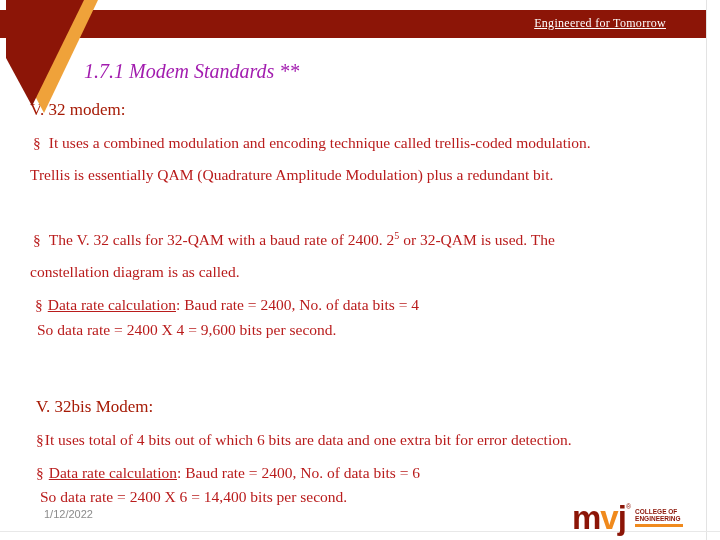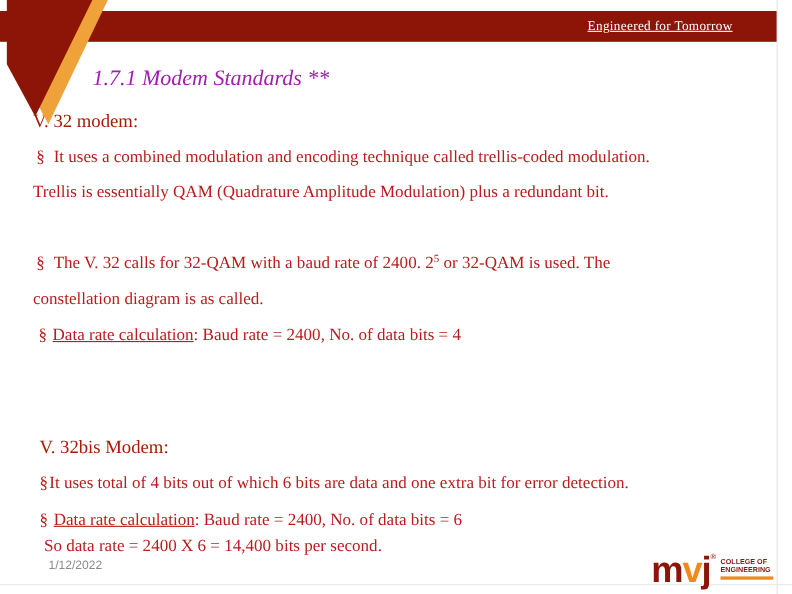--- a/index.html
+++ b/index.html
@@ -23,21 +23,21 @@
   .line { position:absolute; font-size:15.5px; color:#b91c1c; white-space:nowrap; }
   .bullet { margin-right:8px; }
   .bullet.mid { margin-right:5px; }
   .bullet.tight { margin-right:1px; }
   sup.exp { font-size:10px; vertical-align:super; line-height:0; }
   .u { text-decoration:underline; }
 
   .date { position:absolute; left:44px; top:508px; font-size:11px; color:#8c8c8c;
           font-family:"Liberation Sans", sans-serif; }
 
-  .logo { position:absolute; left:592px; top:501px; display:flex; align-items:flex-start; z-index:3; }
+  .logo { position:absolute; left:572px; top:501px; display:flex; align-items:flex-start; z-index:3; }
   .logo-text { font-family:"Liberation Sans", sans-serif; font-weight:bold; font-size:33px; line-height:33px; letter-spacing:-1px; }
   .logo-m, .logo-j { color:#8c1507; }
   .logo-v { color:#f08a1d; }
   .logo-r { font-family:"Liberation Sans", sans-serif; font-size:7px; color:#8c1507; margin-top:2px; }
   .logo-side { margin-left:4px; margin-top:7px; width:52px; }
   .logo-college { font-family:"Liberation Sans", sans-serif; font-weight:bold; color:#8c1507;
                   font-size:6.5px; line-height:7px; }
   .logo-bar { width:48px; height:3px; background:#f08a1d; margin-top:2px; }
 
   .edge-line-v { position:absolute; right:13px; top:0; width:1px; height:540px; background:#e3e3e3; }
@@ -71,20 +71,21 @@
   <div class="line" style="top:231px; left:33px;">
     <span class="bullet">§</span><span>The V. 32 calls for 32-QAM with a baud rate of 2400. 2</span><sup class="exp">5</sup><span> or 32-QAM is used. The</span>
   </div>
 
   <div class="line" style="top:263px; left:30px;">constellation diagram is as called.</div>
 
   <div class="line" style="top:296px; left:35px;">
     <span class="bullet mid">§</span><span class="u">Data rate calculation</span><span>: Baud rate = 2400, No. of data bits = 4</span>
   </div>
 
+  <div class="line" style="top:321px; left:37px;">So data rate = 2400 X 4 = 9,600 bits per second.</div>
 
   <div class="red-heading" style="top:397px; left:36px;">V. 32bis Modem:</div>
 
   <div class="line" style="top:431px; left:36px;">
     <span class="bullet tight">§</span><span>It uses total of 4 bits out of which 6 bits are data and one extra bit for error detection.</span>
   </div>
 
   <div class="line" style="top:464px; left:36px;">
     <span class="bullet mid">§</span><span class="u">Data rate calculation</span><span>: Baud rate = 2400, No. of data bits = 6</span>
   </div>

